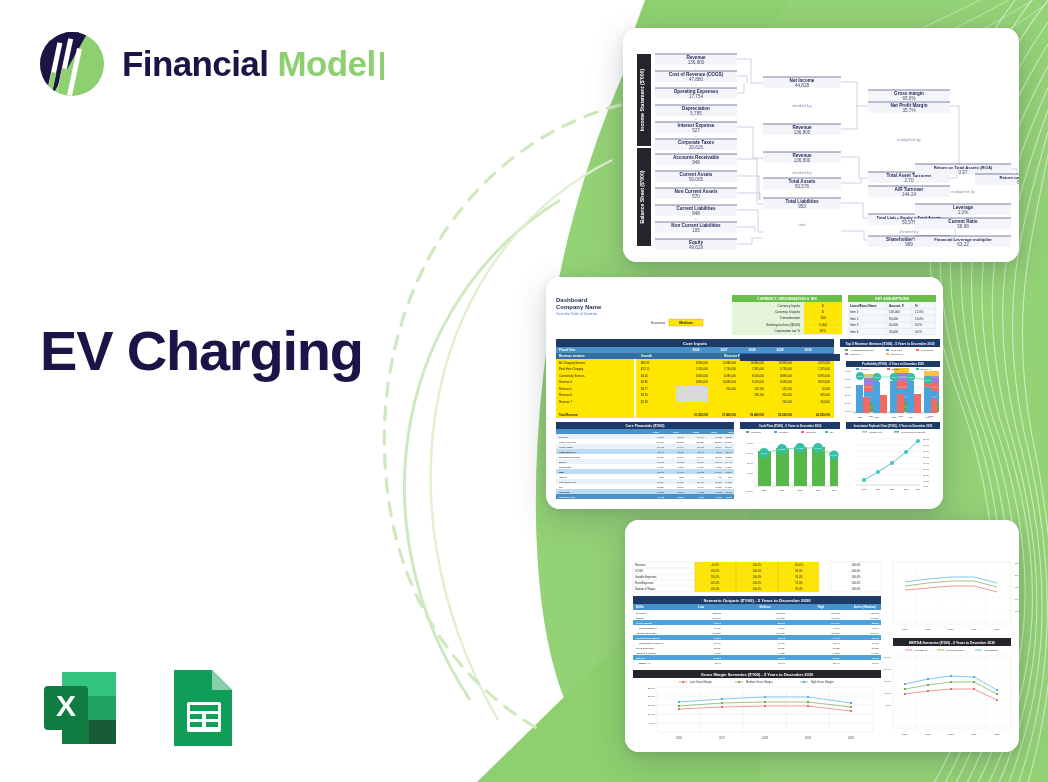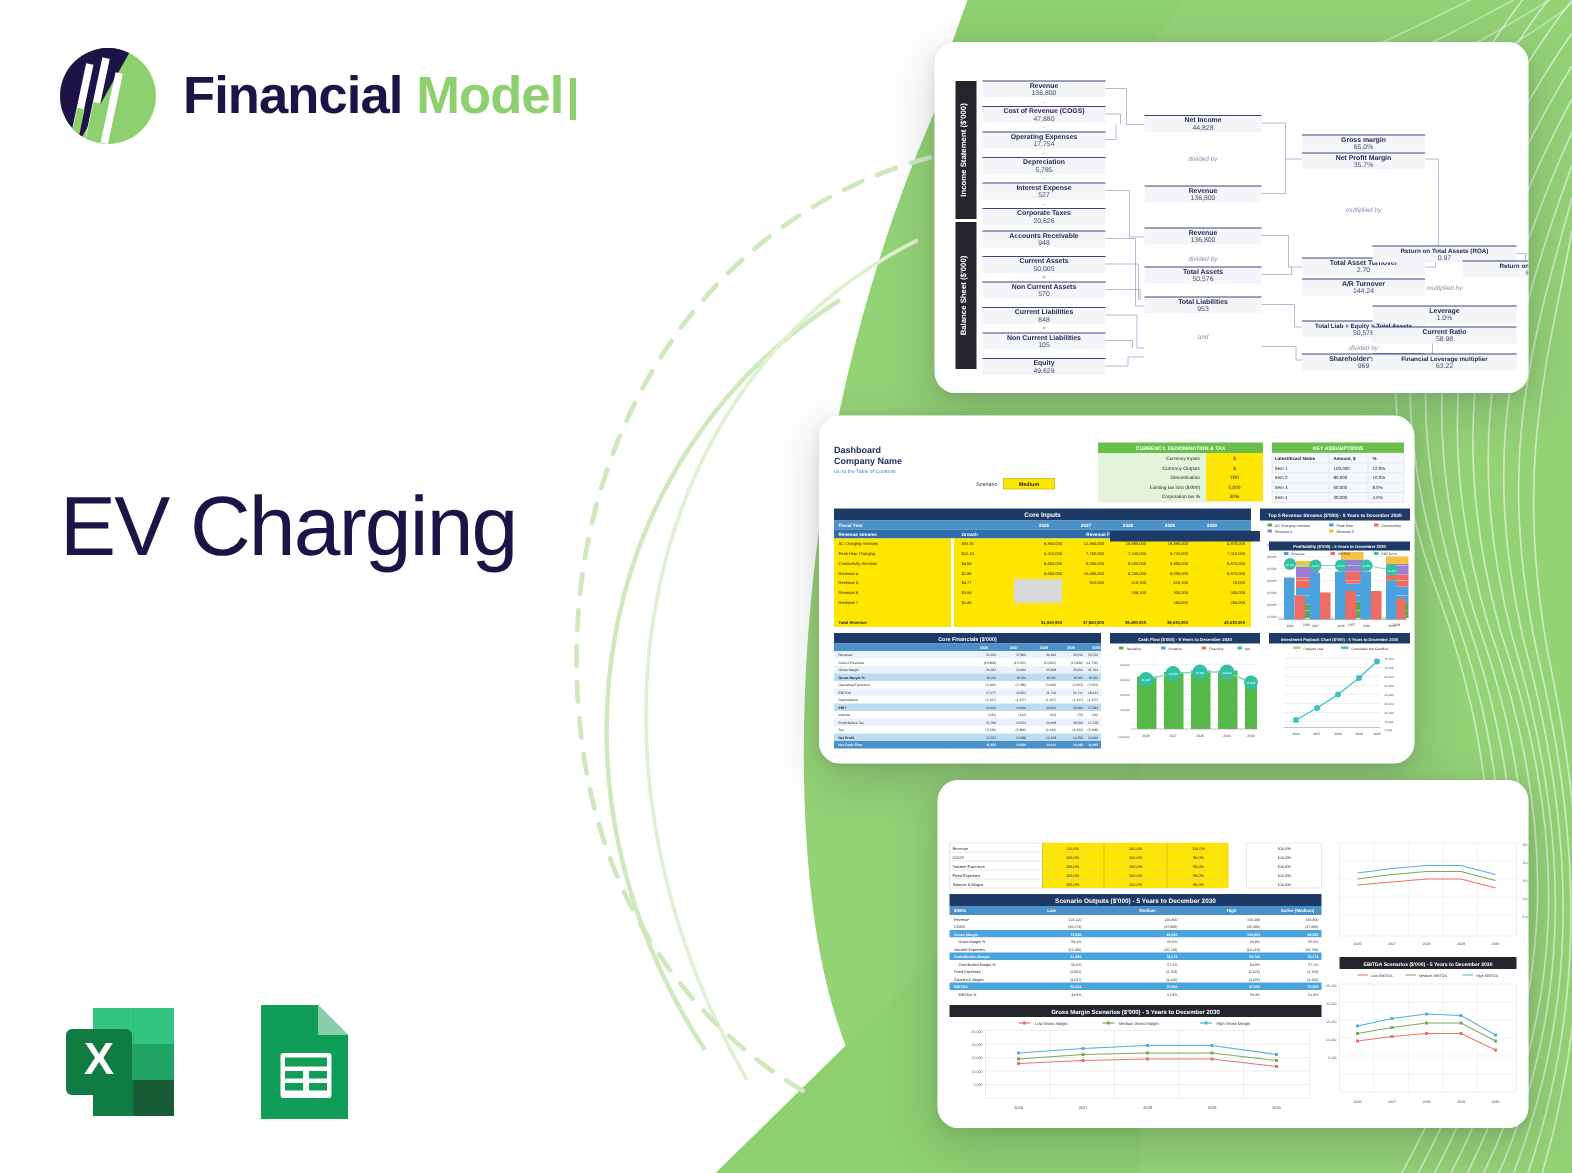--- a/index.html
+++ b/index.html
@@ -28,21 +28,21 @@
     font-size: 35px; font-weight: 700; letter-spacing: -0.6px;
     font-family: "Liberation Sans", sans-serif; white-space: nowrap;
   }
   .logo-text .w1 { color: #1d1346; }
   .logo-text .w2 { color: #8ed06f; }
 
   
   .title {
     position: absolute; left: 40px; top: 318px;
     width: 400px;
-    font-size: 56px; line-height: 1.17; font-weight: 400;
+    font-size: 56px; line-height: 1.17; font-weight: 700;
     color: #1d1346; letter-spacing: -1.2px;
   }
 
   
   .app-icons {
     position: absolute; left: 36px; top: 664px;
     display: flex; align-items: center; gap: 32px;
   }
   .app-icon { width: 88px; height: 88px; display: block; }
 

